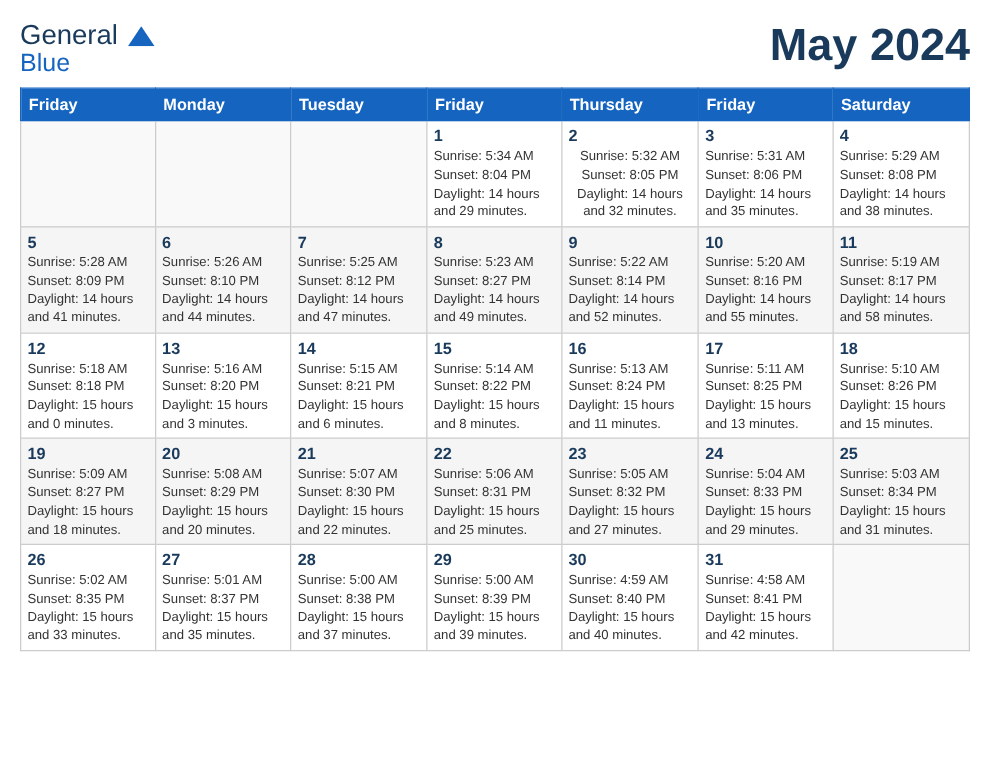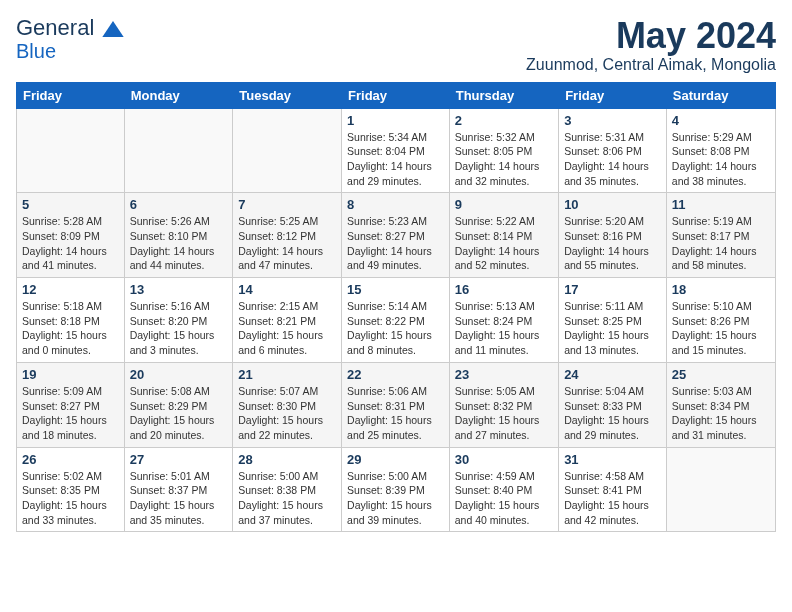--- a/index.html
+++ b/index.html
@@ -28,21 +28,21 @@
       line-height: 1.1;
     }
     .logo-icon {
       display: inline-block;
       width: 18px;
       height: 14px;
       margin-left: 2px;
       vertical-align: middle;
     }
     .title-area {
-      text-align: right;
+      text-align: left;
     }
     .calendar-title {
       font-size: 36px;
       font-weight: bold;
       color: #1a3a5c;
       line-height: 1.1;
     }
     .calendar-subtitle {
       font-size: 16px;
       color: #1a3a5c;
@@ -98,21 +98,20 @@
         <span style="color:#1a3a5c;">General</span>
         <svg class="logo-icon" viewBox="0 0 24 18" xmlns="http://www.w3.org/2000/svg" style="display:inline-block;vertical-align:middle;width:22px;height:16px;">
           <polygon points="12,0 24,18 0,18" fill="#1565c0"></polygon>
         </svg>
       </span>
     </div>
     <span class="logo-text" style="color:#1565c0;font-size:20px;">Blue</span>
   </div>
   <div class="title-area">
     <div class="calendar-title">May 2024</div>
-    <div class="calendar-subtitle">Zuunmod, Central Aimak, Mongolia</div>
   </div>
 </div>
 
 <table>
   <thead>
     <tr id="header-row">
         <th>Friday</th>
         <th>Monday</th>
         <th>Tuesday</th>
         <th>Friday</th>
@@ -128,21 +127,21 @@
         <td class="empty-cell"></td>
         <td>
           <span class="day-num">1</span>
           <div class="day-info" style="white-space: pre-line;">Sunrise: 5:34 AM
 Sunset: 8:04 PM
 Daylight: 14 hours
 and 29 minutes.</div>
         </td>
         <td>
           <span class="day-num">2</span>
-          <div class="day-info" style="white-space: pre-line;">Sunrise: 5:32 AM
+          <div class="day-info" style="white-space: pre-line; text-align: center;">Sunrise: 5:32 AM
 Sunset: 8:05 PM
 Daylight: 14 hours
 and 32 minutes.</div>
         </td>
         <td>
           <span class="day-num">3</span>
           <div class="day-info" style="white-space: pre-line;">Sunrise: 5:31 AM
 Sunset: 8:06 PM
 Daylight: 14 hours
 and 35 minutes.</div>
@@ -216,21 +215,21 @@
         </td>
         <td>
           <span class="day-num">13</span>
           <div class="day-info" style="white-space: pre-line;">Sunrise: 5:16 AM
 Sunset: 8:20 PM
 Daylight: 15 hours
 and 3 minutes.</div>
         </td>
         <td>
           <span class="day-num">14</span>
-          <div class="day-info" style="white-space: pre-line;">Sunrise: 2:15 AM
+          <div class="day-info" style="white-space: pre-line;">Sunrise: 5:15 AM
 Sunset: 8:21 PM
 Daylight: 15 hours
 and 6 minutes.</div>
         </td>
         <td>
           <span class="day-num">15</span>
           <div class="day-info" style="white-space: pre-line;">Sunrise: 5:14 AM
 Sunset: 8:22 PM
 Daylight: 15 hours
 and 8 minutes.</div>

